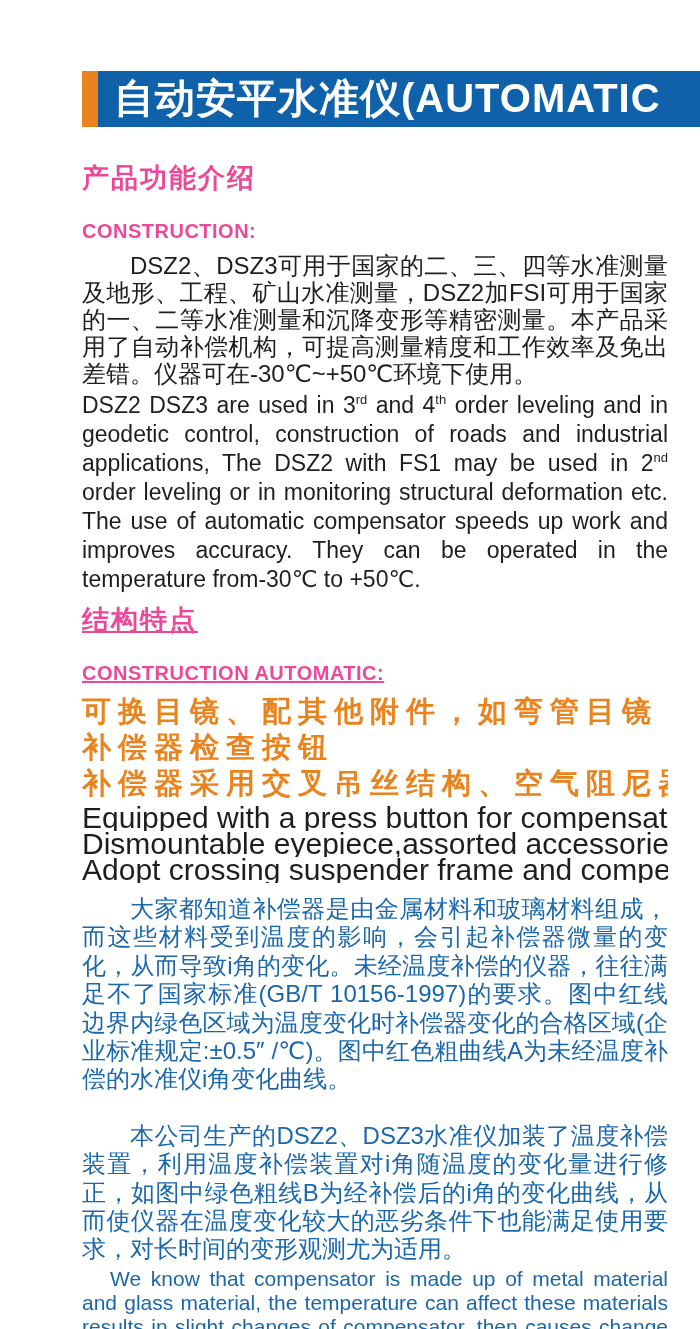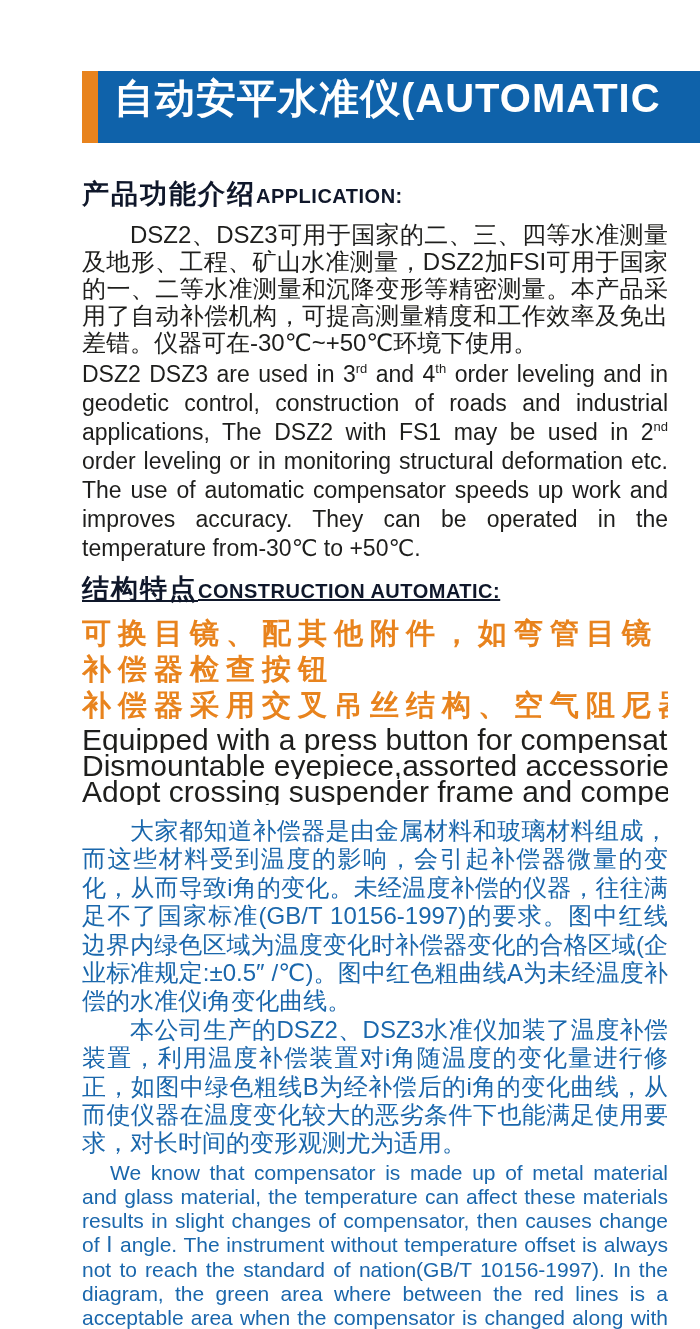--- a/index.html
+++ b/index.html
@@ -1,50 +1,50 @@
 <!DOCTYPE html>
 <html><head>
 <meta charset="utf-8">
 <style>
   html,body{margin:0;padding:0;}
   body{
     width:700px;height:1329px;overflow:hidden;background:#ffffff;
     font-family:"Liberation Sans","DejaVu Sans",sans-serif;
     -webkit-font-smoothing:antialiased;
   }
-  .banner{display:flex;margin:71px 0 0 82px;height:72px;border-radius:15px;}
+  .banner{display:flex;margin:71px 0 0 82px;height:56px;border-radius:15px;}
   .banner-accent{width:16px;background:#e8831d;flex:0 0 16px;}
   .banner-bar{
     flex:1;background:#0f62aa;color:#ffffff;font-weight:bold;
     font-size:40px;line-height:55px;padding-left:16px;letter-spacing:1px;
     white-space:nowrap;overflow:hidden;
   }
   .content{width:586px;margin-left:82px;}
-  .section-heading{display:flex;align-items:baseline;gap:0;color:#0f172a;}
+  .section-heading{display:flex;align-items:baseline;gap:24px;color:#ec4899;flex-direction:column;}
   .app-heading{margin-top:33px;}
   .con-heading{margin-top:8px;text-decoration:underline;}
   .h-zh{font-size:27px;font-weight:bold;letter-spacing:2px;white-space:nowrap;}
   .h-en{font-size:20px;font-weight:bold;letter-spacing:0.5px;white-space:nowrap;}
   p{margin:0;padding:0;}
   .para-zh-app{
     margin-top:9px;font-size:24px;line-height:27px;color:#1e1e1c;
     text-align:justify;text-indent:2em;
   }
   .para-en-app{
     margin-top:4px;font-size:23px;line-height:29px;color:#1e1e1c;
     text-align:justify;
   }
   sup{font-size:13px;line-height:0;}
   .calligraphy{margin-top:8px;color:#e8831d;font-weight:bold;}
   .callig-line{font-size:29px;line-height:36px;letter-spacing:7px;white-space:nowrap;overflow:hidden;}
   .features-en{margin-top:4px;font-size:30px;line-height:26px;color:#1e1e1c;}
   .features-en-line{white-space:nowrap;overflow:hidden;}
   .para-zh-blue{
     font-size:24px;line-height:28.4px;color:#1a67ac;
-    text-align:justify;text-indent:2em;
+    text-align:justify;text-indent:2em;margin-top:28px;
   }
   .first-blue{margin-top:12px;}
   .para-en-blue{
     margin-top:3px;font-size:21px;line-height:24.2px;color:#1a67ac;
     text-align:justify;text-indent:28px;
   }
 </style>
 </head>
 <body>
 
@@ -52,21 +52,21 @@
 
   <header class="banner">
     <div class="banner-accent"></div>
     <div class="banner-bar">自动安平水准仪(AUTOMATIC</div>
   </header>
 
   <main class="content">
 
     <div class="section-heading app-heading">
       <span class="h-zh">产品功能介绍</span>
-      <span class="h-en">APPLICATION:</span>
+      <span class="h-en">CONSTRUCTION:</span>
     </div>
 
     <p class="para-zh-app">DSZ2、DSZ3可用于国家的二、三、四等水准测量及地形、工程、矿山水准测量，DSZ2加FSI可用于国家的一、二等水准测量和沉降变形等精密测量。本产品采用了自动补偿机构，可提高测量精度和工作效率及免出差错。仪器可在-30℃~+50℃环境下使用。</p>
 
     <p class="para-en-app"><span>DSZ2 DSZ3 are used in 3</span><sup>rd</sup><span> and 4</span><sup>th</sup><span> order leveling and in geodetic control, construction of roads and industrial applications, The DSZ2 with FS1 may be used in 2</span><sup>nd</sup><span> order leveling or in monitoring structural deformation etc. The use of automatic compensator speeds up work and improves accuracy. They can be operated in the temperature from-30℃ to +50℃.</span></p>
 
     <div class="section-heading con-heading">
       <span class="h-zh">结构特点</span>
       <span class="h-en">CONSTRUCTION AUTOMATIC:</span>
     </div>

